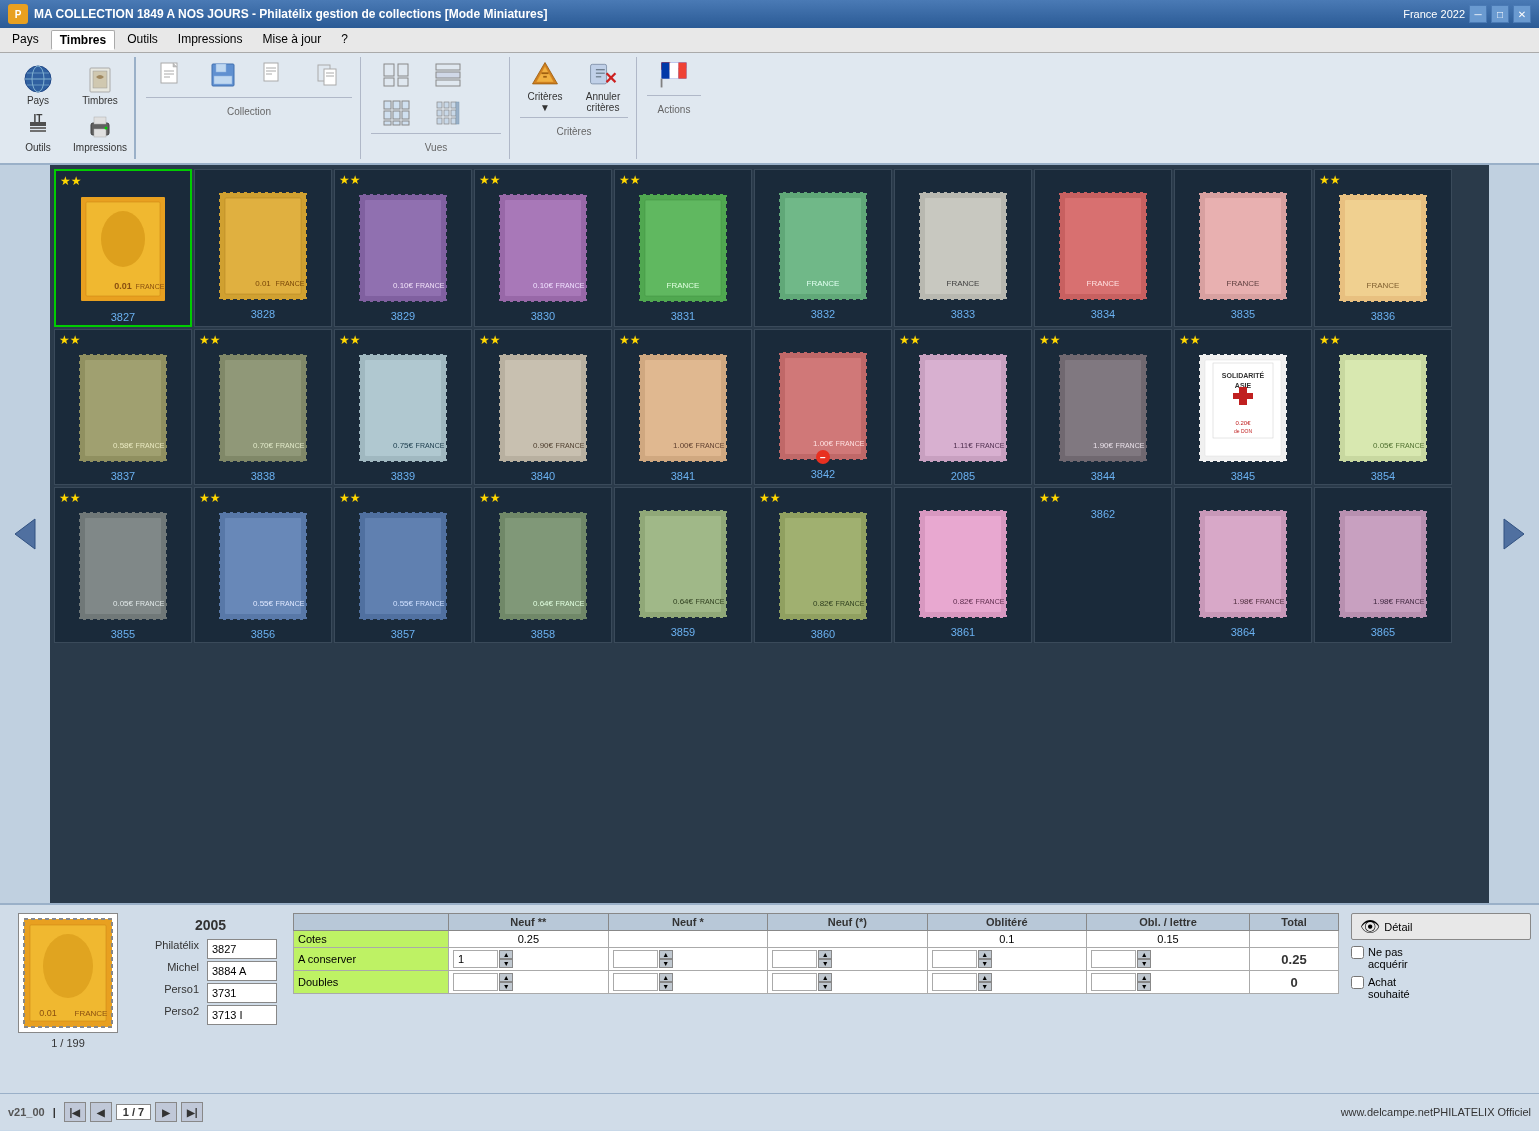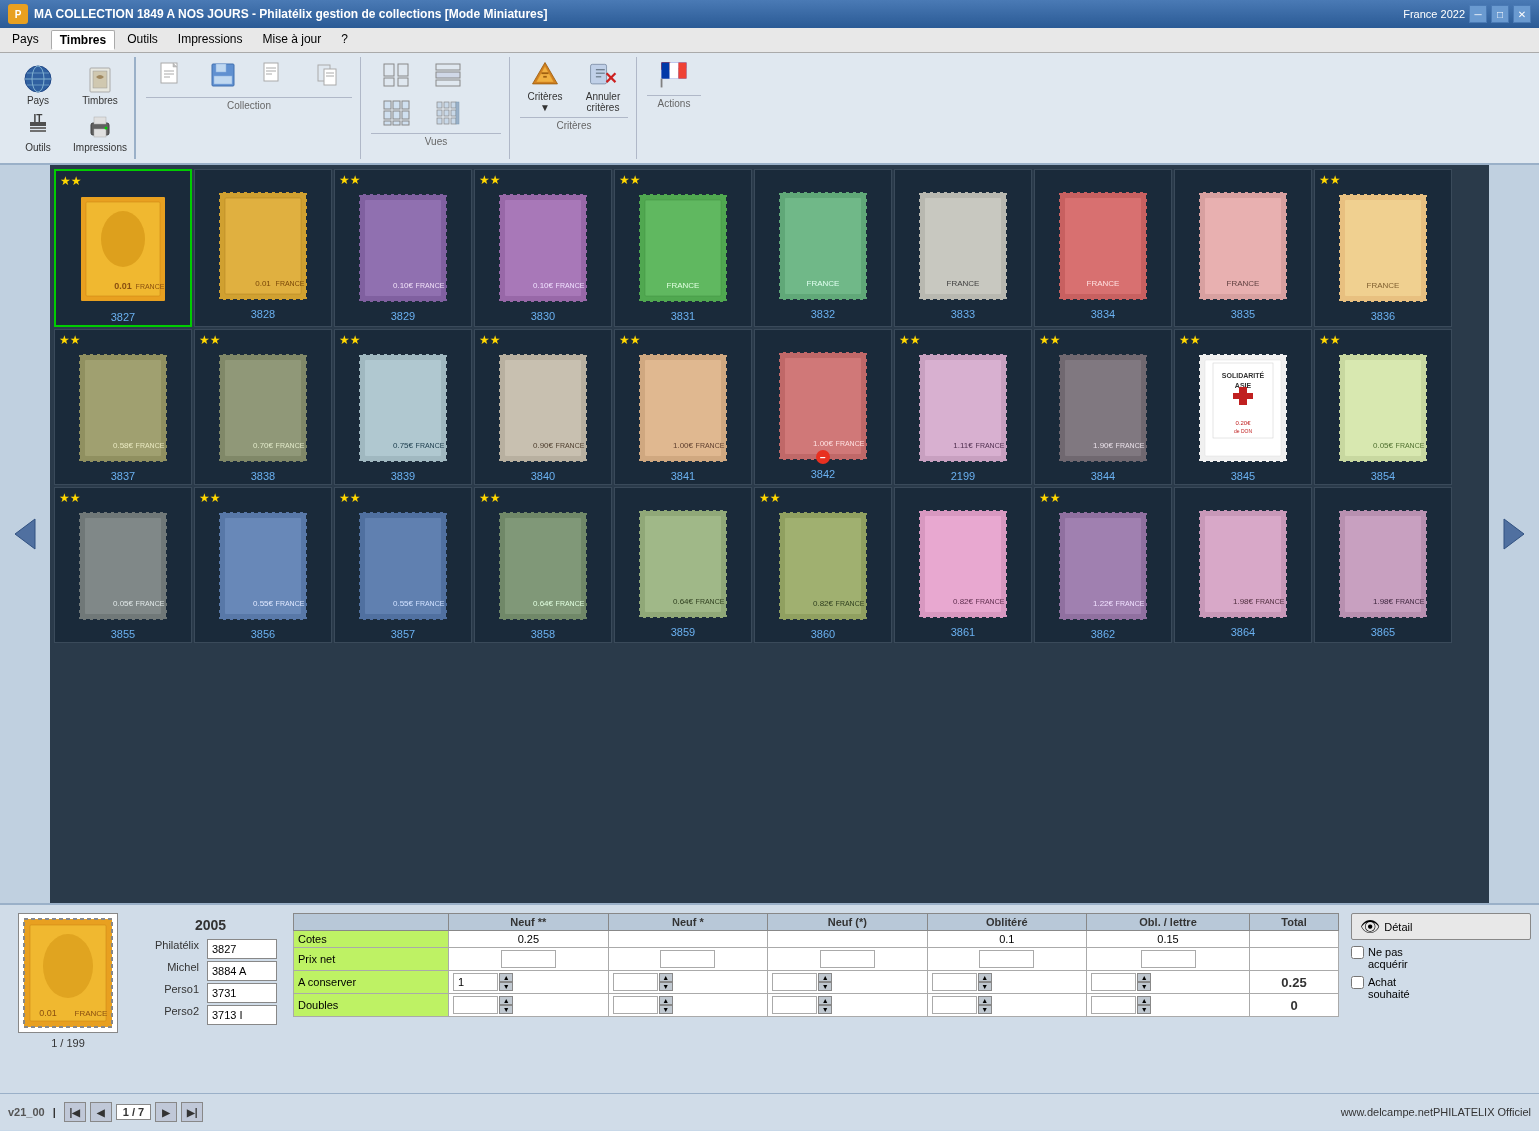--- a/index.html
+++ b/index.html
@@ -98,21 +98,21 @@
       min-width: 70px;
     }
     .toolbar-section:last-child { border-right: none; }
     .toolbar-section-label {
       font-size: 10px;
       color: #666;
       margin-top: 2px;
       border-top: 1px solid #b0b8c8;
       width: 100%;
       text-align: center;
-      padding-top: 2px;
+      padding-top: 8px;
     }
     .toolbar-btn {
       display: flex;
       flex-direction: column;
       align-items: center;
       cursor: pointer;
       padding: 2px 4px;
       border-radius: 3px;
       font-size: 10px;
       color: #333;
@@ -927,21 +927,21 @@
               </div>
             <div class="stamp-image">
               <svg class="stamp-svg" viewBox="0 0 90 110">
                 <rect x="1" y="1" width="88" height="108" fill="#c8a0c0" rx="1"></rect>
                 <rect x="7" y="7" width="76" height="96" fill="#d8b0d0" rx="1"></rect>
                 <rect x="1" y="1" width="88" height="108" fill="none" stroke="#1a2a3a" stroke-width="2" stroke-dasharray="4,3"></rect>
                 <text x="45" y="95" text-anchor="middle" font-size="8" fill="#503050">1.11€</text>
                 <text x="72" y="95" text-anchor="middle" font-size="7" fill="#503050">FRANCE</text>
               </svg>
             </div>
-            <div class="stamp-label">2199</div>
+            <div class="stamp-label">2085</div>
           </div>
           <div class="stamp-cell">
             <div class="stamp-cell-top">
                 <span class="star-yellow">★★</span>
               </div>
             <div class="stamp-image">
               <svg class="stamp-svg" viewBox="0 0 90 110">
                 <rect x="1" y="1" width="88" height="108" fill="#706870" rx="1"></rect>
                 <rect x="7" y="7" width="76" height="96" fill="#807880" rx="1"></rect>
                 <rect x="1" y="1" width="88" height="108" fill="none" stroke="#1a2a3a" stroke-width="2" stroke-dasharray="4,3"></rect>
@@ -1089,29 +1089,20 @@
                 <text x="45" y="95" text-anchor="middle" font-size="8" fill="#603050">0.82€</text>
                 <text x="72" y="95" text-anchor="middle" font-size="7" fill="#603050">FRANCE</text>
               </svg>
             </div>
             <div class="stamp-label">3861</div>
           </div>
           <div class="stamp-cell">
             <div class="stamp-cell-top">
                 <span class="star-yellow">★★</span>
               </div>
-            <div class="stamp-image">
-              <svg class="stamp-svg" viewBox="0 0 90 110">
-                <rect x="1" y="1" width="88" height="108" fill="#9070a0" rx="1"></rect>
-                <rect x="7" y="7" width="76" height="96" fill="#a080b0" rx="1"></rect>
-                <rect x="1" y="1" width="88" height="108" fill="none" stroke="#1a2a3a" stroke-width="2" stroke-dasharray="4,3"></rect>
-                <text x="45" y="95" text-anchor="middle" font-size="8" fill="#f0e0ff">1.22€</text>
-                <text x="72" y="95" text-anchor="middle" font-size="7" fill="#f0e0ff">FRANCE</text>
-              </svg>
-            </div>
             <div class="stamp-label">3862</div>
           </div>
           <div class="stamp-cell">
             <div class="stamp-cell-top"></div>
             <div class="stamp-image">
               <svg class="stamp-svg" viewBox="0 0 90 110">
                 <rect x="1" y="1" width="88" height="108" fill="#c898b8" rx="1"></rect>
                 <rect x="7" y="7" width="76" height="96" fill="#d8a8c8" rx="1"></rect>
                 <rect x="1" y="1" width="88" height="108" fill="none" stroke="#1a2a3a" stroke-width="2" stroke-dasharray="4,3"></rect>
                 <text x="45" y="95" text-anchor="middle" font-size="8" fill="#503040">1.98€</text>
@@ -1197,29 +1188,20 @@
           <tr>
             <td class="row-label">Cotes</td>
             <td>0.25</td>
             <td></td>
             <td></td>
             <td>0.1</td>
             <td>0.15</td>
             <td></td>
           </tr>
           <tr>
-            <td class="row-label">Prix net</td>
-            <td><input style="width: 55px; height: 18px; border: 1px solid rgb(170, 170, 170);"></td>
-            <td><input style="width: 55px; height: 18px; border: 1px solid rgb(170, 170, 170);"></td>
-            <td><input style="width: 55px; height: 18px; border: 1px solid rgb(170, 170, 170);"></td>
-            <td><input style="width: 55px; height: 18px; border: 1px solid rgb(170, 170, 170);"></td>
-            <td><input style="width: 55px; height: 18px; border: 1px solid rgb(170, 170, 170);"></td>
-            <td></td>
-          </tr>
-          <tr>
             <td class="row-label">A conserver</td>
             <td>
               <div class="input-with-arrows">
                 <input value="1" style="width: 45px; height: 18px; border: 1px solid rgb(170, 170, 170);">
                 <div class="arrow-btns">
                   <div class="arrow-btn">▲</div>
                   <div class="arrow-btn">▼</div>
                 </div>
               </div>
             </td>

